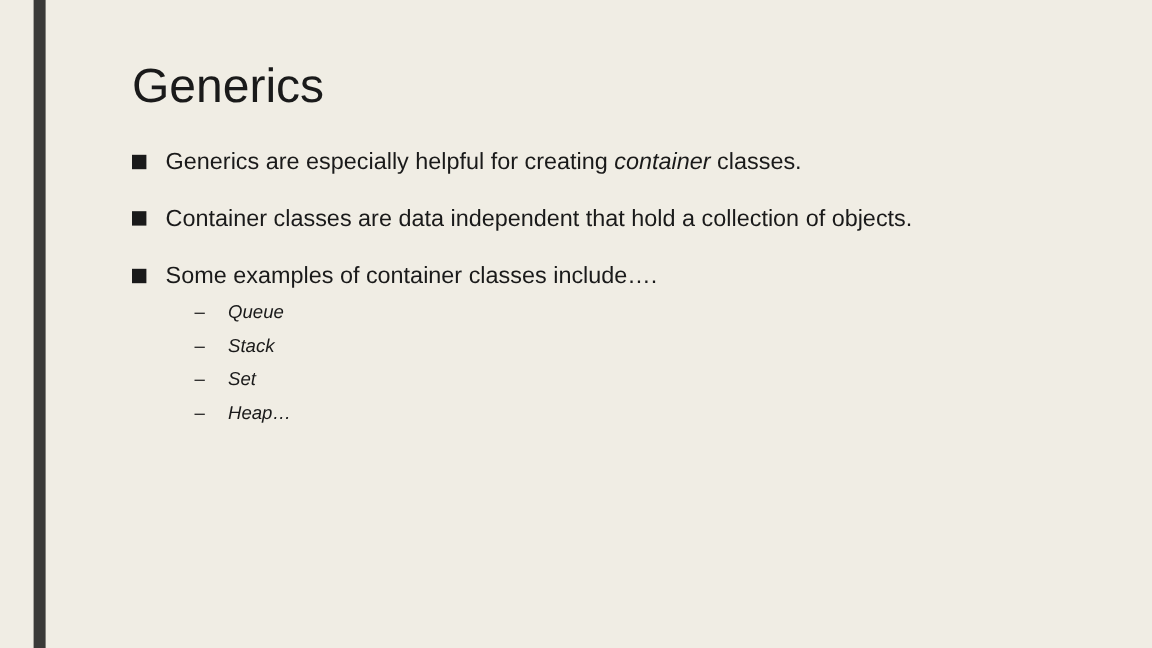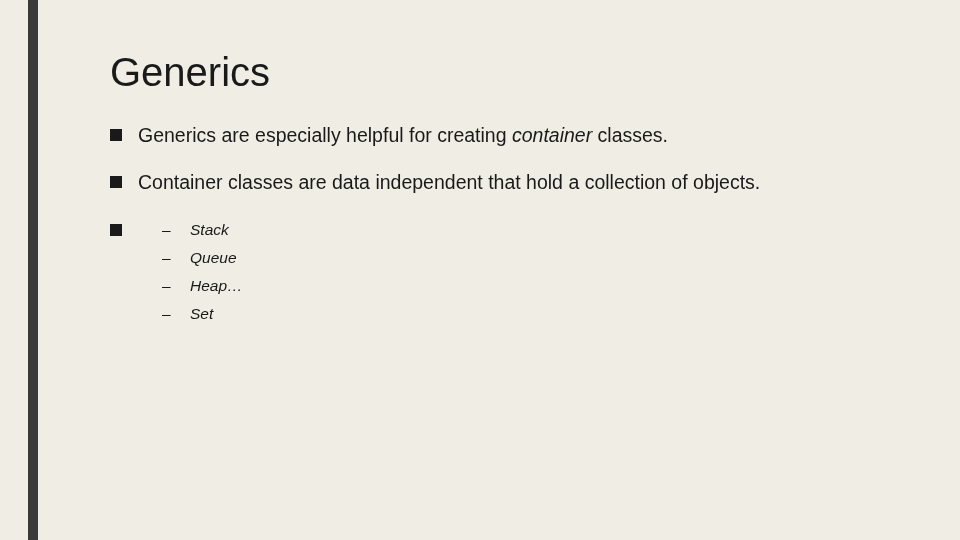--- a/index.html
+++ b/index.html
@@ -94,23 +94,24 @@
     <li>
       <span>Generics are especially helpful for creating </span><em class="it">container</em><span> classes.</span>
     </li>
 
     <li>
       <span>Container classes are data independent that hold a collection of objects.</span>
     </li>
 
 
     <li>
+      <span>Some examples of container classes include….</span>
       <ul class="sub">
+        <li>Queue</li>
         <li>Stack</li>
-        <li>Queue</li>
+        <li>Set</li>
         <li>Heap…</li>
-        <li>Set</li>
       </ul>
     </li>
 
   </ul>
 
 </div>
 
 </body></html>

